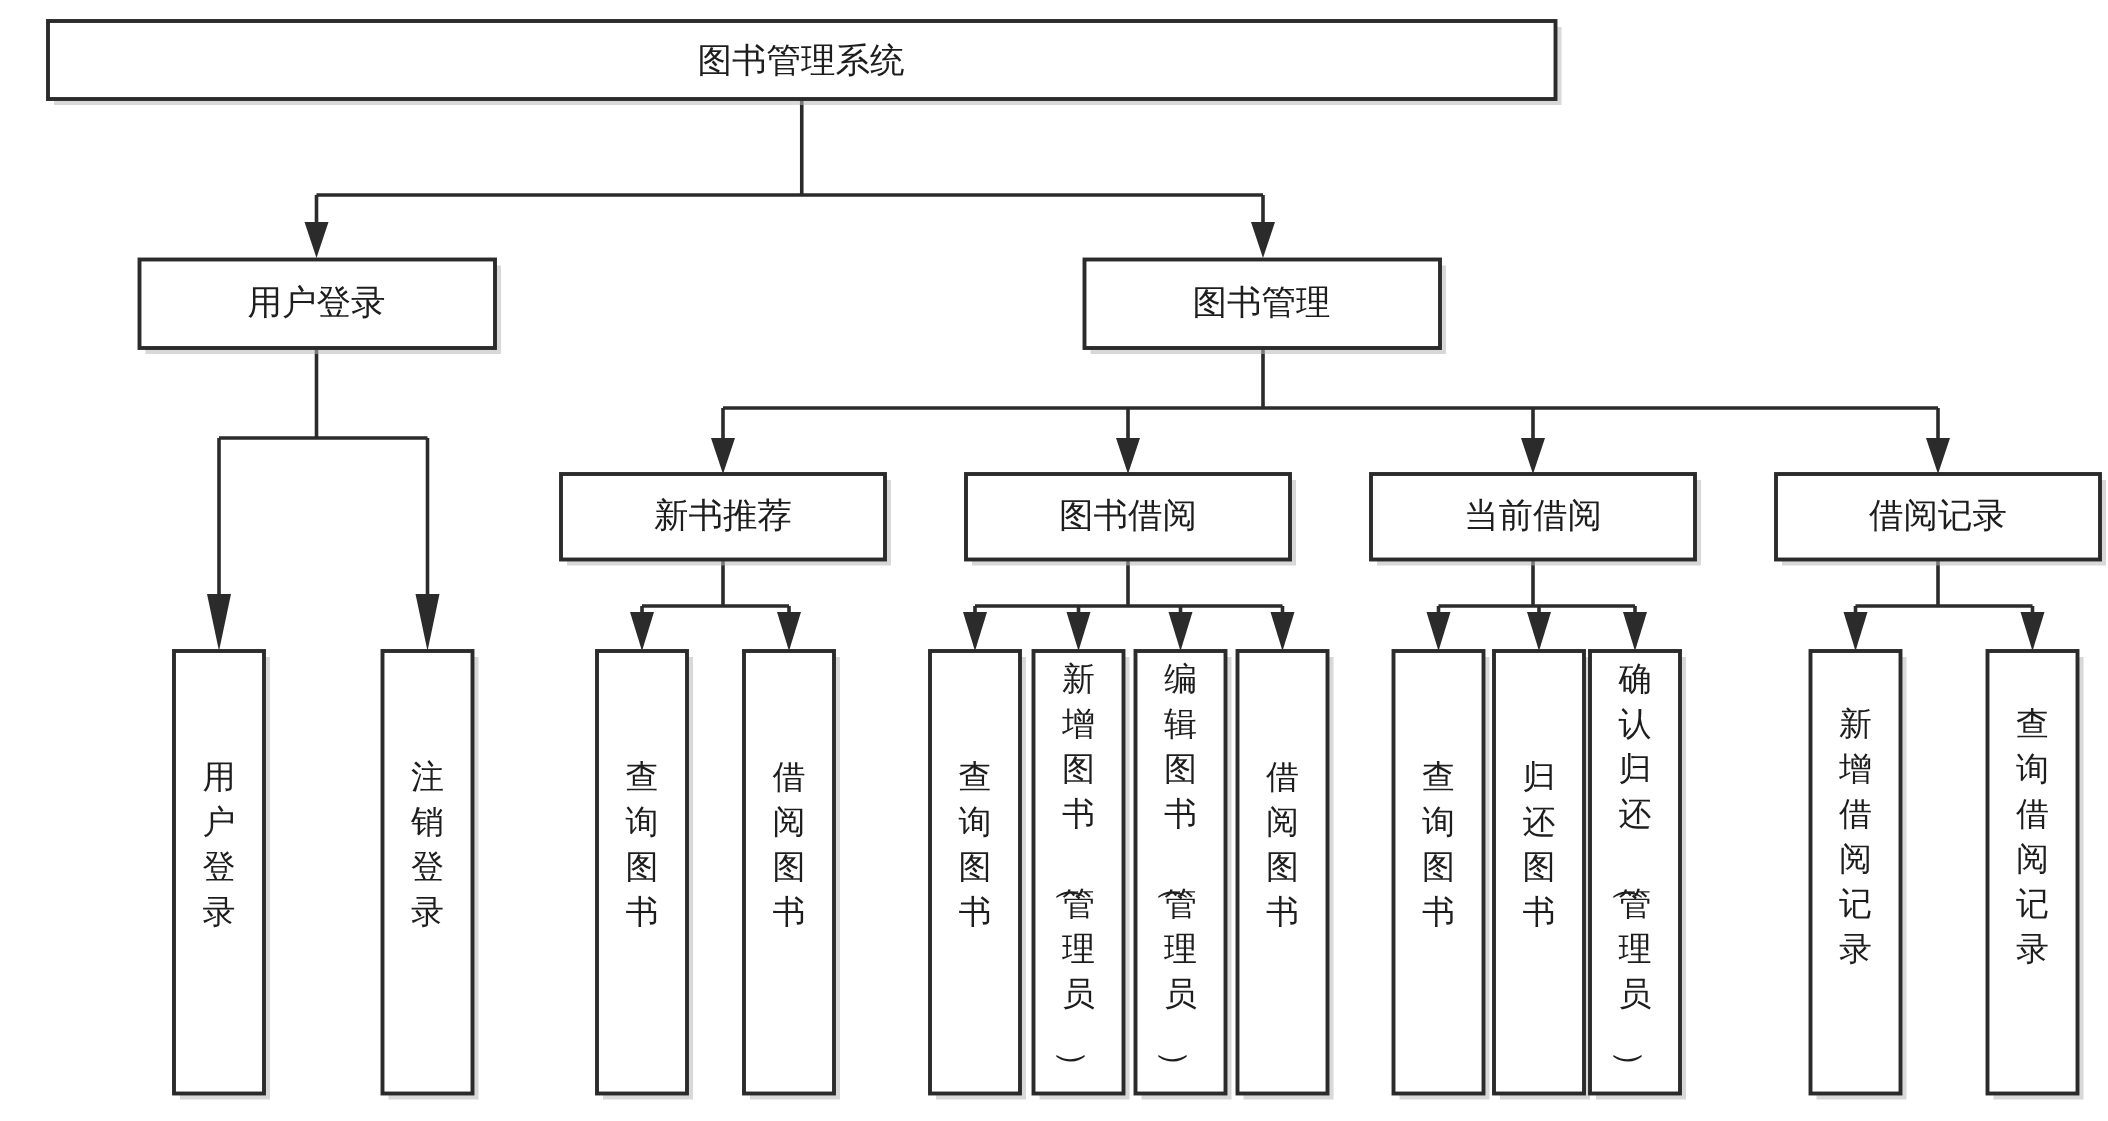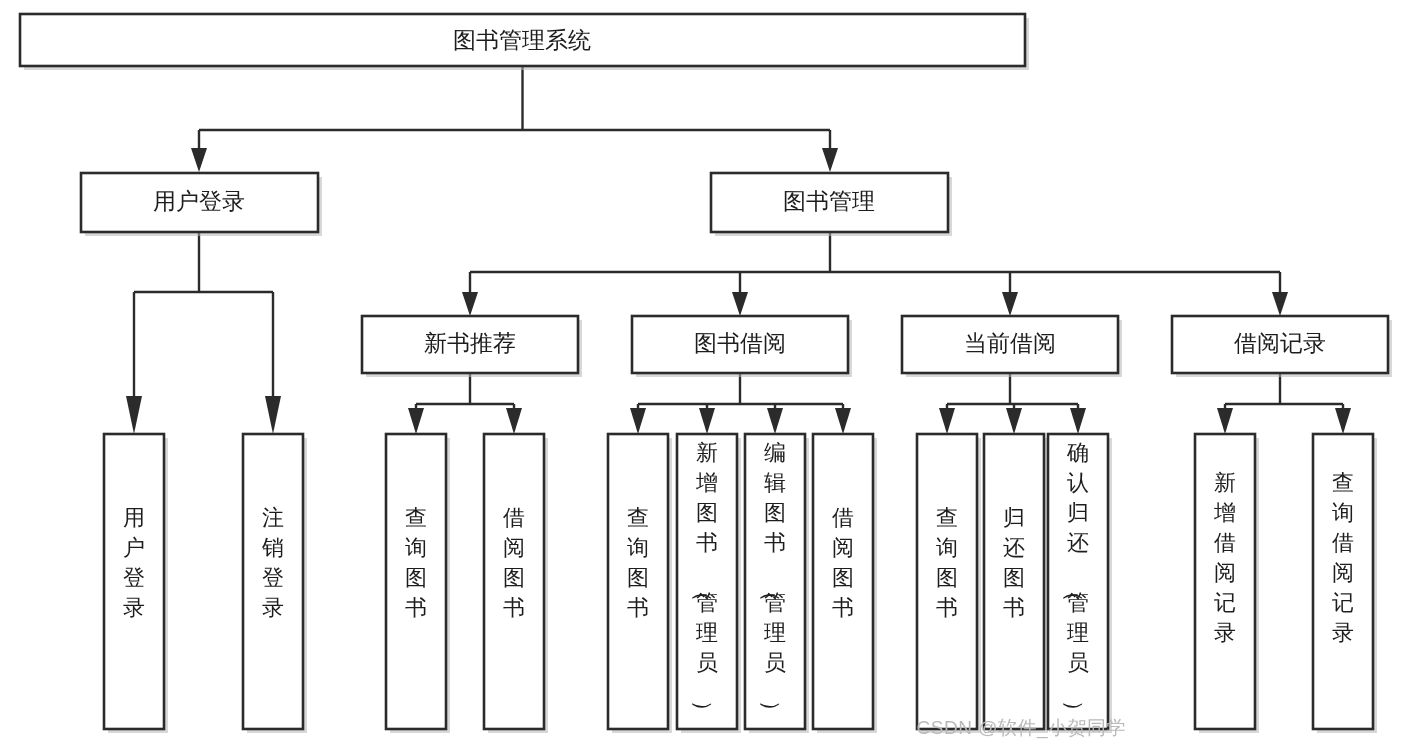--- a/index.html
+++ b/index.html
@@ -13,20 +13,21 @@
     font-family: "Liberation Sans", "DejaVu Sans", sans-serif;
     overflow: hidden;
     position: relative;
   }
   #diagram-root {
     position: absolute;
     left: 0;
     top: 0;
     width: 1140px;
     height: 747px;
+    padding-left: 12px;
   }
   svg.flow {
     display: block;
     width: 1405px;
     height: 747px;
     shape-rendering: geometricPrecision;
   }
   .node-box {
     fill: #ffffff;
     stroke: #2b2b2b;
@@ -257,14 +258,13 @@
     </g>
 
     <g>
       <rect class="node-shadow" x="1317" y="438" width="60" height="295"></rect>
       <rect class="node-box" x="1313" y="434" width="60" height="295"></rect>
       <text class="node-label-v" x="1343" y="490"><tspan x="1343" dy="0">查</tspan><tspan x="1343" dy="30">询</tspan><tspan x="1343" dy="30">借</tspan><tspan x="1343" dy="30">阅</tspan><tspan x="1343" dy="30">记</tspan><tspan x="1343" dy="30">录</tspan></text>
     </g>
 
   </svg>
 
-  <div class="watermark">CSDN @软件_小贺同学</div>
 </div>
 
 </body></html>

